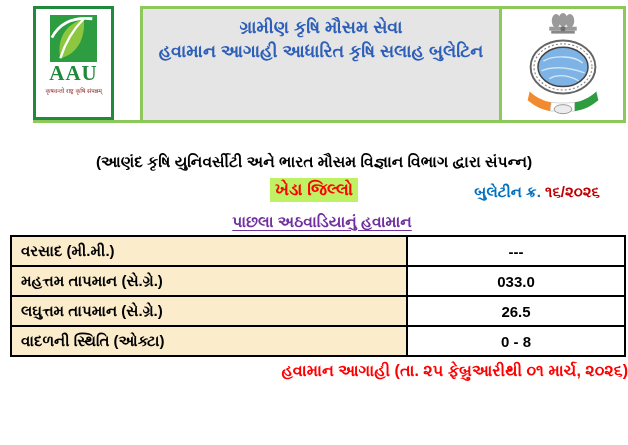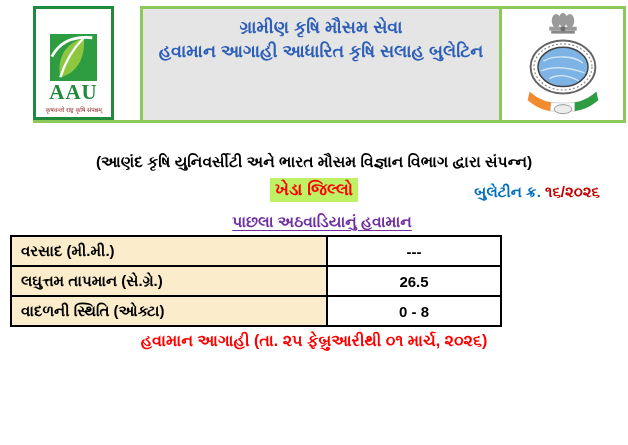--- a/index.html
+++ b/index.html
@@ -4,21 +4,21 @@
 <style>
   * { margin: 0; padding: 0; box-sizing: border-box; }
   html, body { width: 628px; height: 445px; background: #ffffff; overflow: hidden; }
   body { font-family: "Liberation Sans", sans-serif; }
 
   
   .header { position: relative; margin: 6px 2px 0 33px; height: 117px;
             display: flex; align-items: stretch;
             border-bottom: 3px solid #8cc85a; }
   .aau-box { width: 81px; height: 114px; border: 3px solid #1f8a3c; background: #fff;
-             display: flex; flex-direction: column; align-items: center; padding-top: 25px; }
+             display: flex; flex-direction: column; align-items: center; padding-top: 6px; }
   .aau-leaf { width: 47px; height: 47px; display: block; }
   .aau-acronym { font-family: "Liberation Serif", serif; font-weight: bold;
                  font-size: 21px; color: #1f8a3c; letter-spacing: 1px; line-height: 1.05; }
   .aau-motto { font-size: 6.5px; color: #8b1a1a; white-space: nowrap; margin-top: 2px;
                transform: scale(0.95); }
   .hdr-gap { width: 26px; }
   .title-cell { flex: 1; border: 3px solid #8cc85a; border-bottom: none; background: #e5e5e5;
                 text-align: center; padding-top: 7px; overflow: visible; }
   .title-line { color: #2d5fb8; font-weight: bold; font-size: 17.5px; line-height: 1.35;
                 white-space: nowrap; }
@@ -33,28 +33,28 @@
   .district { display: inline-block; background: #bef264; color: #ff0000; font-weight: bold;
               font-size: 17px; padding: 2px 5px; }
   .bulletin { position: absolute; right: 28px; top: 5px; font-weight: bold; font-size: 15px; }
   .bulletin-label { color: #0070c0; text-align: right; }
   .bulletin-no { color: #c00000; }
   .section-heading { margin-top: 5px; text-align: center; padding-left: 16px; }
   .section-heading span { color: #7030a0; font-weight: bold; font-size: 15.5px;
                           text-decoration: underline; text-underline-offset: 3px; }
 
   
-  table.weather { border-collapse: collapse; width: 492px; margin: 4px 0 0 10px; }
+  table.weather { border-collapse: collapse; width: 616px; margin: 4px 0 0 10px; }
   table.weather td { border: 2px solid #000; height: 30px; font-weight: bold; font-size: 15px;
                      color: #000; }
   td.param { background: #fbeccb; width: 64.5%; padding-left: 9px; }
   td.val   { background: #ffffff; text-align: center; font-size: 14.5px; }
 
   
-  .footer { margin-top: 5px; text-align: center; color: #ff0000; font-weight: bold;
+  .footer { margin-top: 5px; text-align: right; color: #ff0000; font-weight: bold;
             font-size: 16px; }
 </style>
 </head>
 <body>
 
 <div class="page">
 
   <div class="header">
     <div class="aau-box">
       <svg class="aau-leaf" viewBox="0 0 50 50">
@@ -116,20 +116,24 @@
     <span>પાછલા અઠવાડિયાનું હવામાન</span>
   </div>
 
   <table class="weather">
     <tbody>
       <tr>
         <td class="param">વરસાદ (મી.મી.)</td>
         <td class="val">---</td>
       </tr>
       <tr>
+        <td class="param">મહત્તમ તાપમાન (સે.ગ્રે.)</td>
+        <td class="val">033.0</td>
+      </tr>
+      <tr>
         <td class="param">લઘુત્તમ તાપમાન (સે.ગ્રે.)</td>
         <td class="val">26.5</td>
       </tr>
       <tr>
         <td class="param">વાદળની સ્થિતિ (ઓક્ટા)</td>
         <td class="val">0 - 8</td>
       </tr>
     </tbody>
   </table>
 

